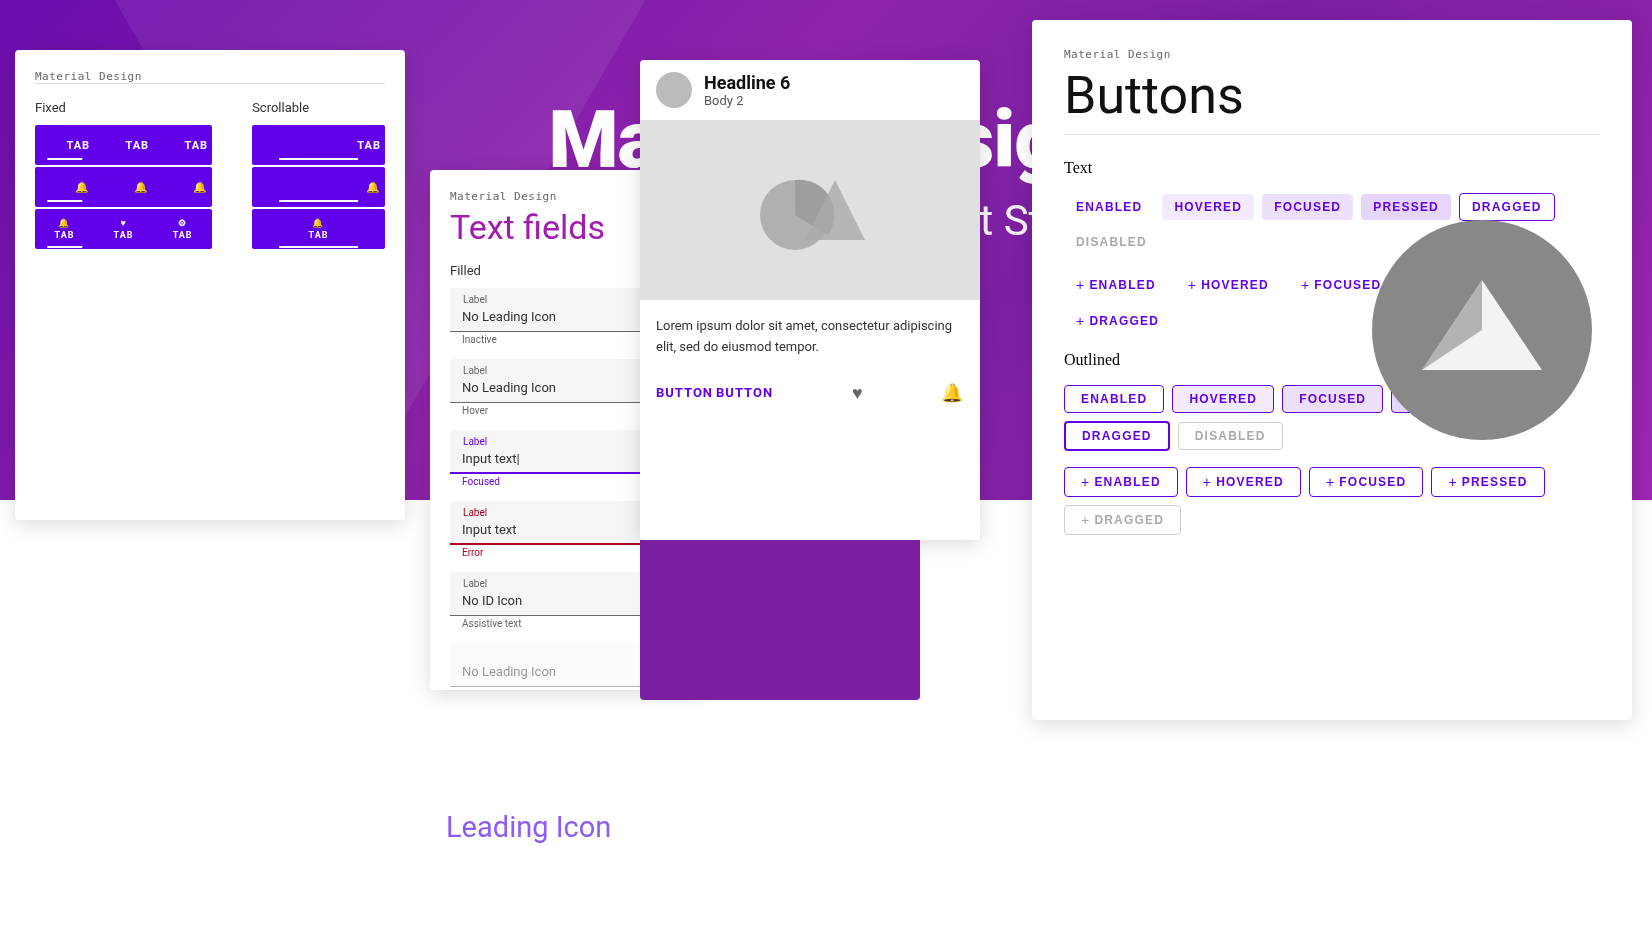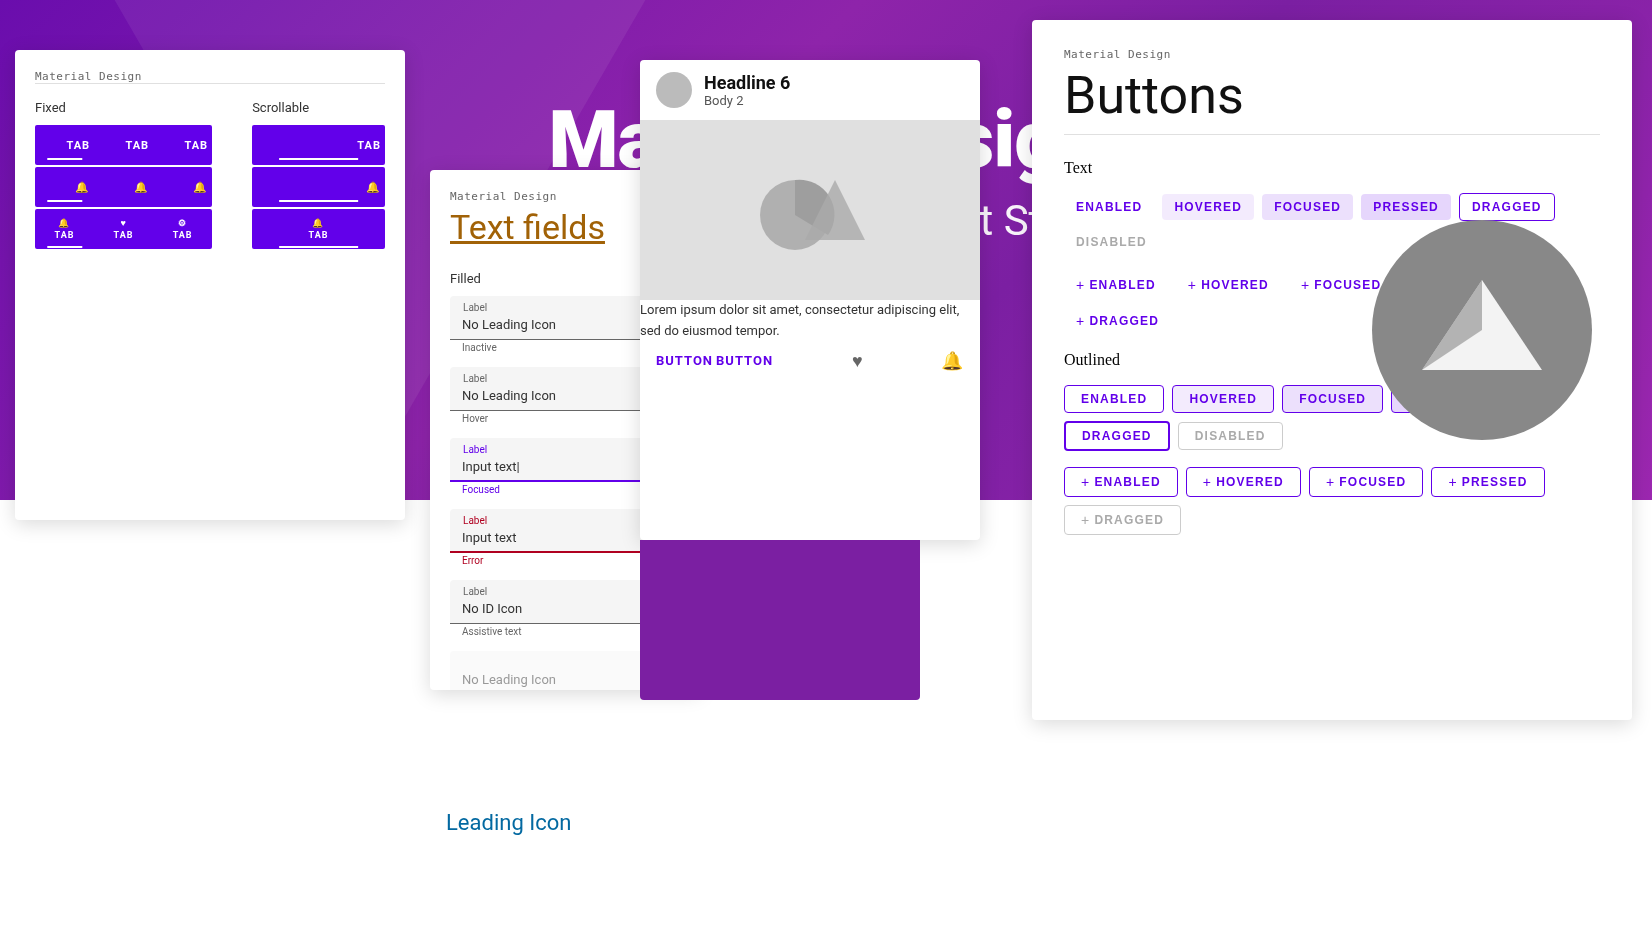--- a/index.html
+++ b/index.html
@@ -185,24 +185,23 @@
       background: white;
       border-radius: 4px;
       box-shadow: 0 4px 20px rgba(0,0,0,0.15);
       padding: 20px;
       overflow: hidden;
     }
 
     .card-textfields-title {
       font-size: 34px;
       font-weight: 400;
-      color: #a16207;
+      color: #a21caf;
       margin-top: 4px;
-      margin-bottom: 24px;
-      text-decoration: underline;
+      margin-bottom: 16px;
     }
 
     .textfield-section-label {
       font-size: 13px;
       color: #333;
       margin-bottom: 10px;
     }
 
     .textfield-item {
       margin-bottom: 14px;
@@ -312,20 +311,21 @@
     .content-image {
       width: 100%;
       height: 180px;
       background: #e0e0e0;
       display: flex;
       align-items: center;
       justify-content: center;
     }
 
     .content-text {
+      padding: 16px;
       font-size: 13px;
       color: #333;
       line-height: 1.6;
     }
 
     .content-actions {
       padding: 8px 16px;
       display: flex;
       align-items: center;
       gap: 3px;
@@ -671,13 +671,13 @@
 
   <div class="btn-row">
     <button class="btn-outlined-icon"><span class="plus-icon">+</span> ENABLED</button>
     <button class="btn-outlined-icon hovered"><span class="plus-icon">+</span> HOVERED</button>
     <button class="btn-outlined-icon focused"><span class="plus-icon">+</span> FOCUSED</button>
     <button class="btn-outlined-icon pressed"><span class="plus-icon">+</span> PRESSED</button>
     <button class="btn-outlined-icon disabled"><span class="plus-icon">+</span> DRAGGED</button>
   </div>
 </div>
 
-<div style="position:absolute; left:446px; top:810px; font-size:22px; color:#0369a1;">Leading Icon</div>
+<div style="position:absolute; left:446px; top:810px; font-size:29px; color:#8b5cf6;">Leading Icon</div>
 
 </body></html>

